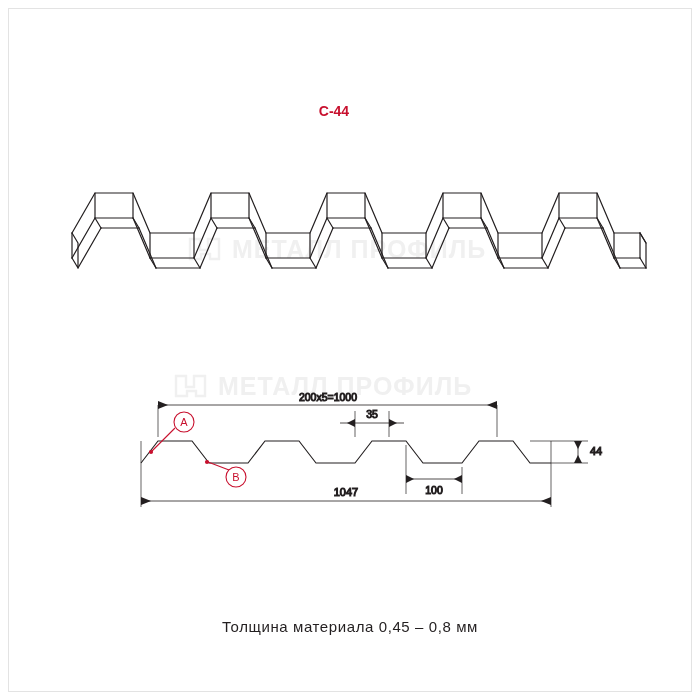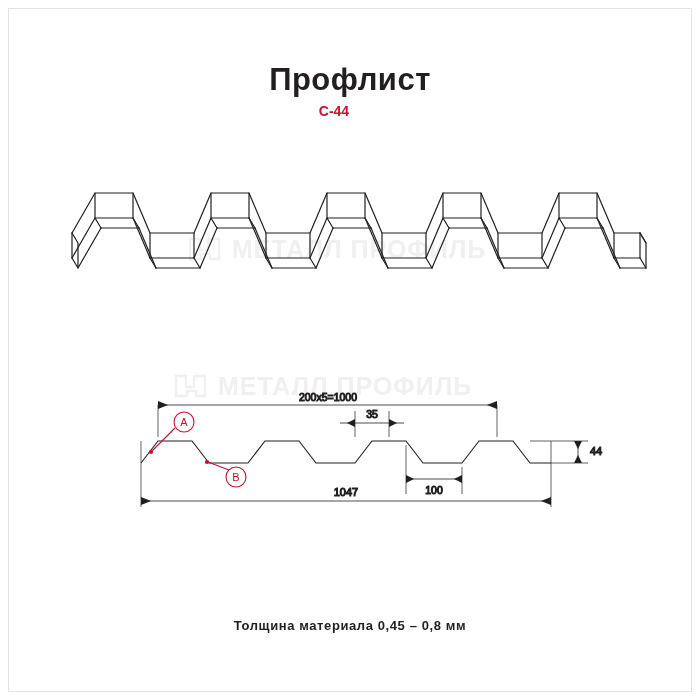--- a/index.html
+++ b/index.html
@@ -49,22 +49,22 @@
     font-size: 14px;
     font-weight: bold;
     color: #c8102e;
   }
   .footer {
     position: absolute;
     top: 618px;
     left: 0;
     width: 700px;
     text-align: center;
-    font-size: 13px;
-    font-weight: bold;
+    font-size: 15px;
+    font-weight: normal;
     letter-spacing: 0.6px;
     color: #231f20;
   }
   .art {
     position: absolute;
     left: 0; top: 0;
     width: 700px;
     height: 700px;
   }
   .wm {
@@ -86,21 +86,20 @@
   svg { display: block; }
   text { font-family: "Liberation Sans", sans-serif; }
 </style>
 </head>
 <body>
 
 <div class="page">
 
   <div class="frame"></div>
 
-  <div class="title">Профлист</div>
   <div class="subtitle">С-44</div>
 
   <div class="wm wm1">
     <svg class="wm-mark" viewBox="0 0 34 30" style="position:absolute; left:-44px; top:-2px;">
       <path d="M2 26 L2 6 L12 6 L12 17 L20 17 L20 6 L31 6 L31 26 L22 26 L22 21 L13 21 L13 26 Z" fill="none" stroke="#f0f0f0" stroke-width="2.4"></path>
     </svg>
     <span>МЕТАЛЛ ПРОФИЛЬ</span>
   </div>
 
   <div class="wm wm2">

